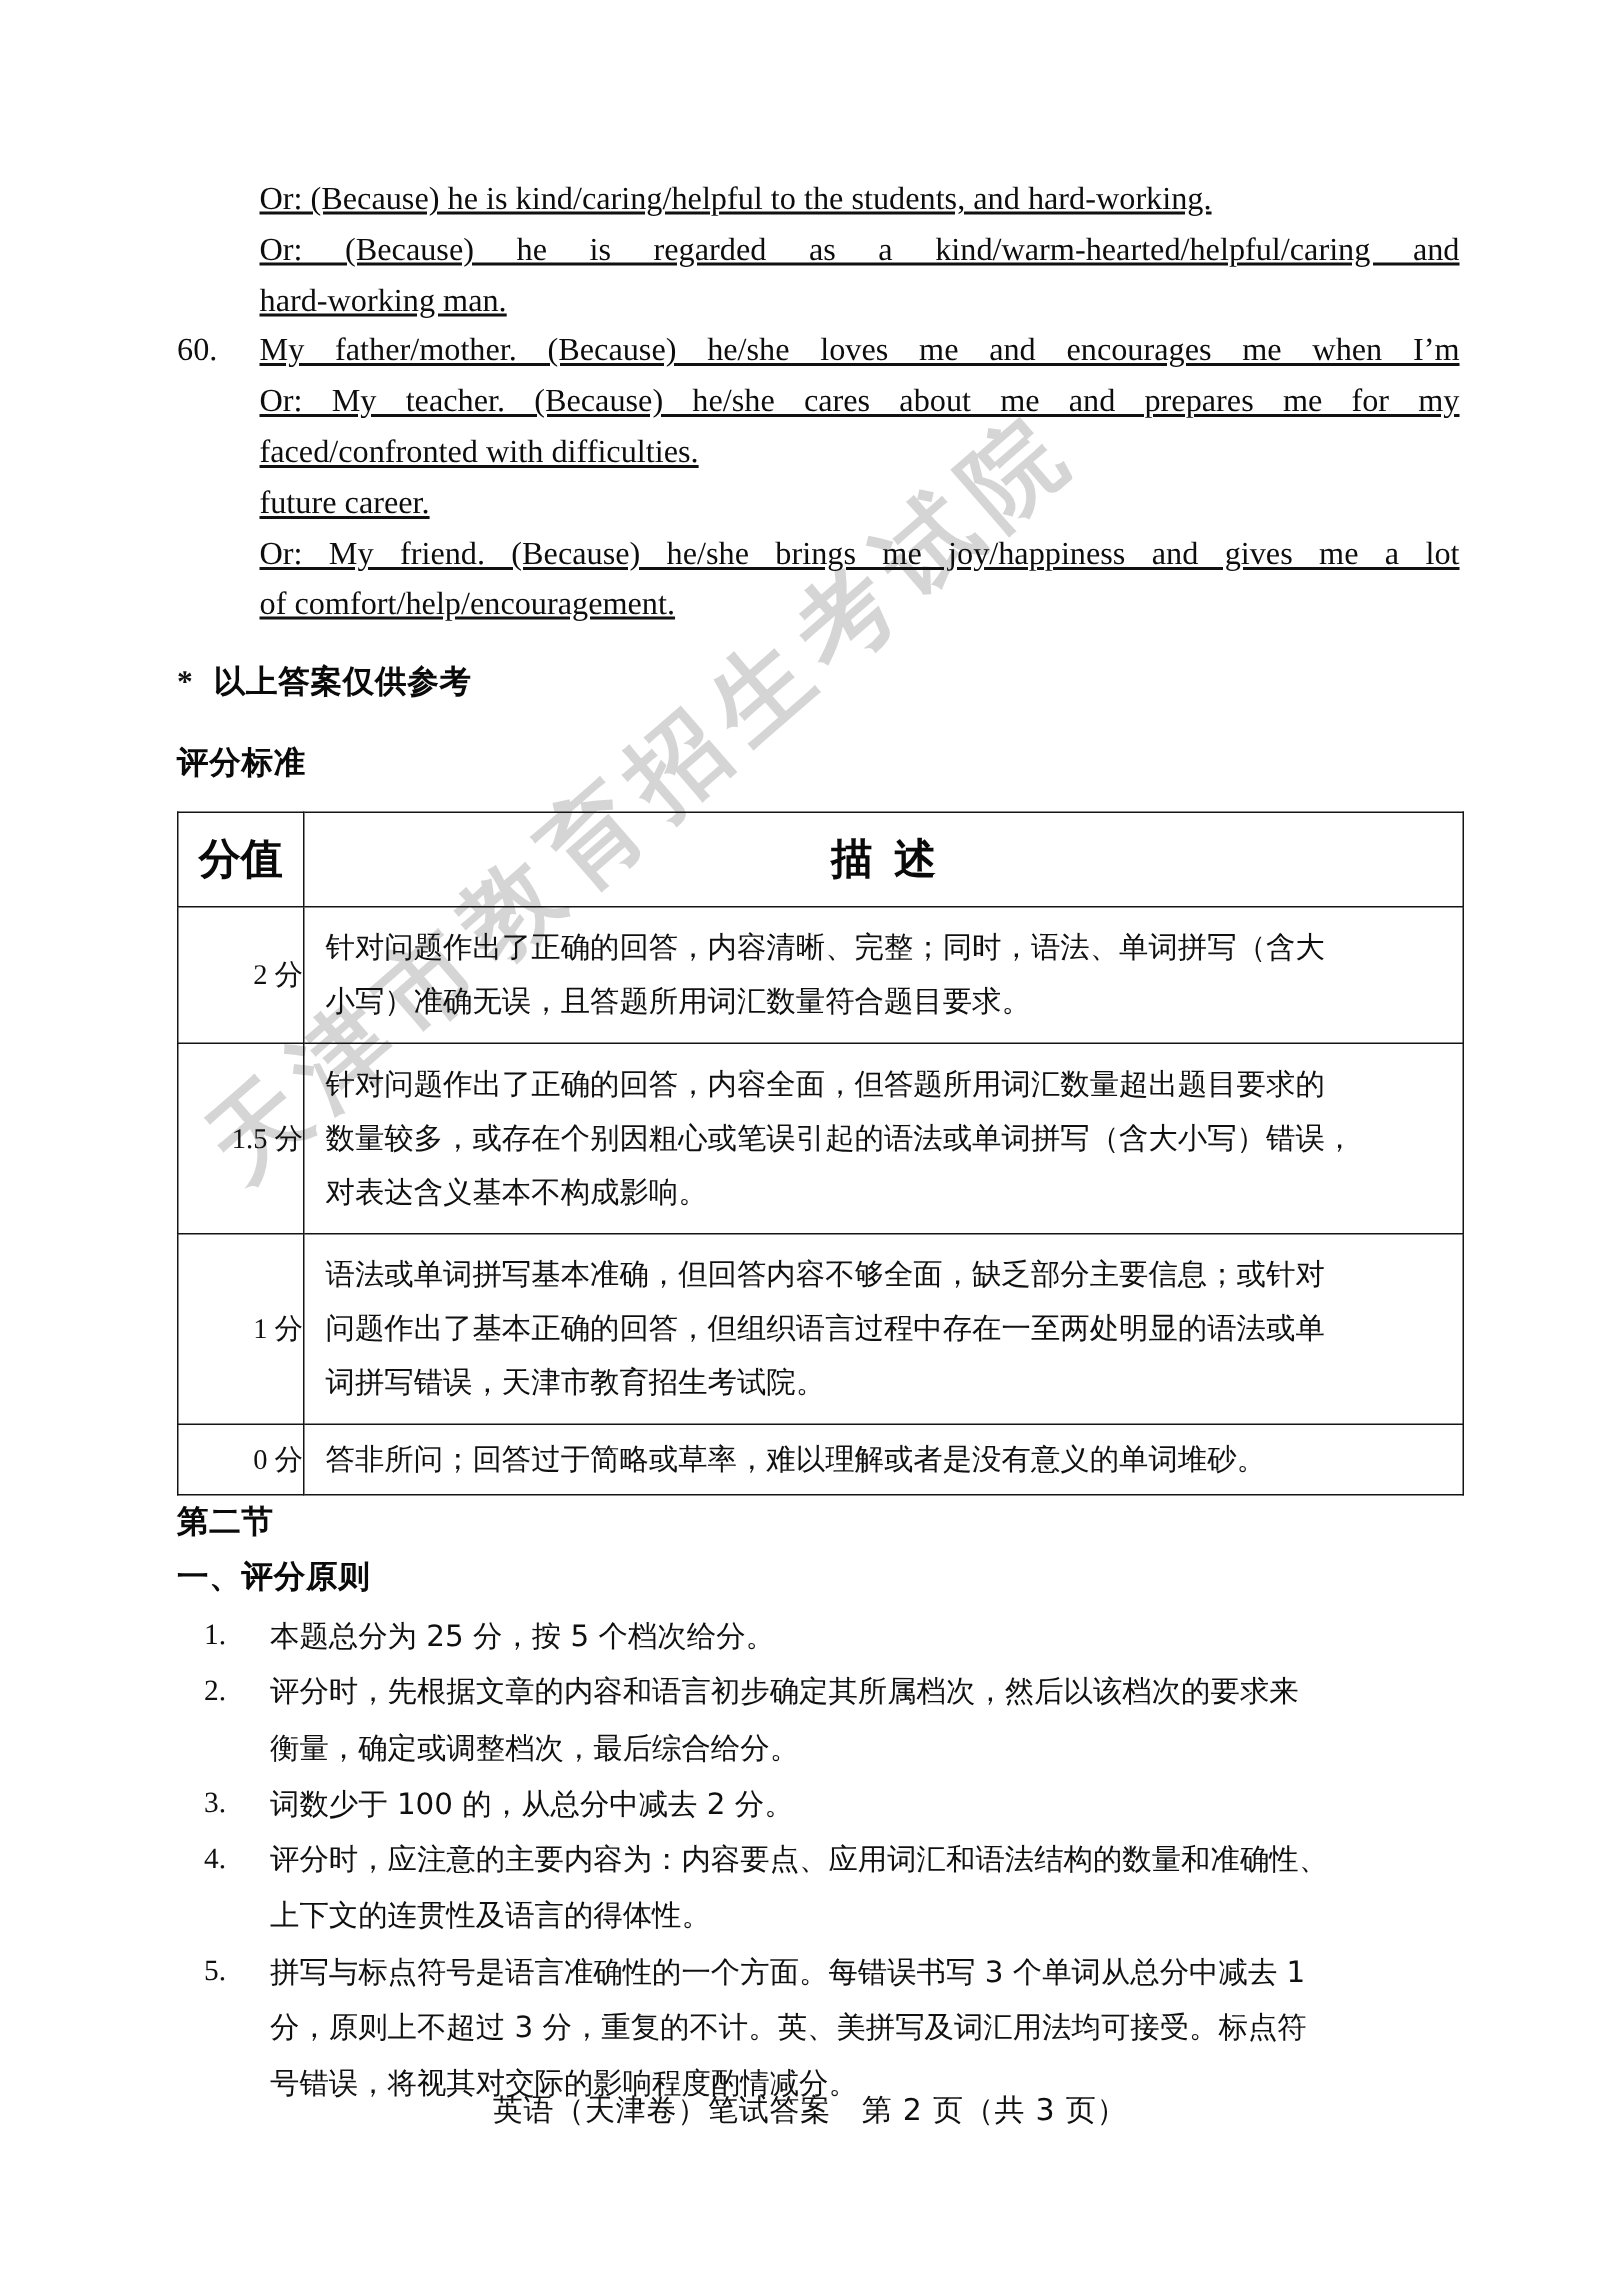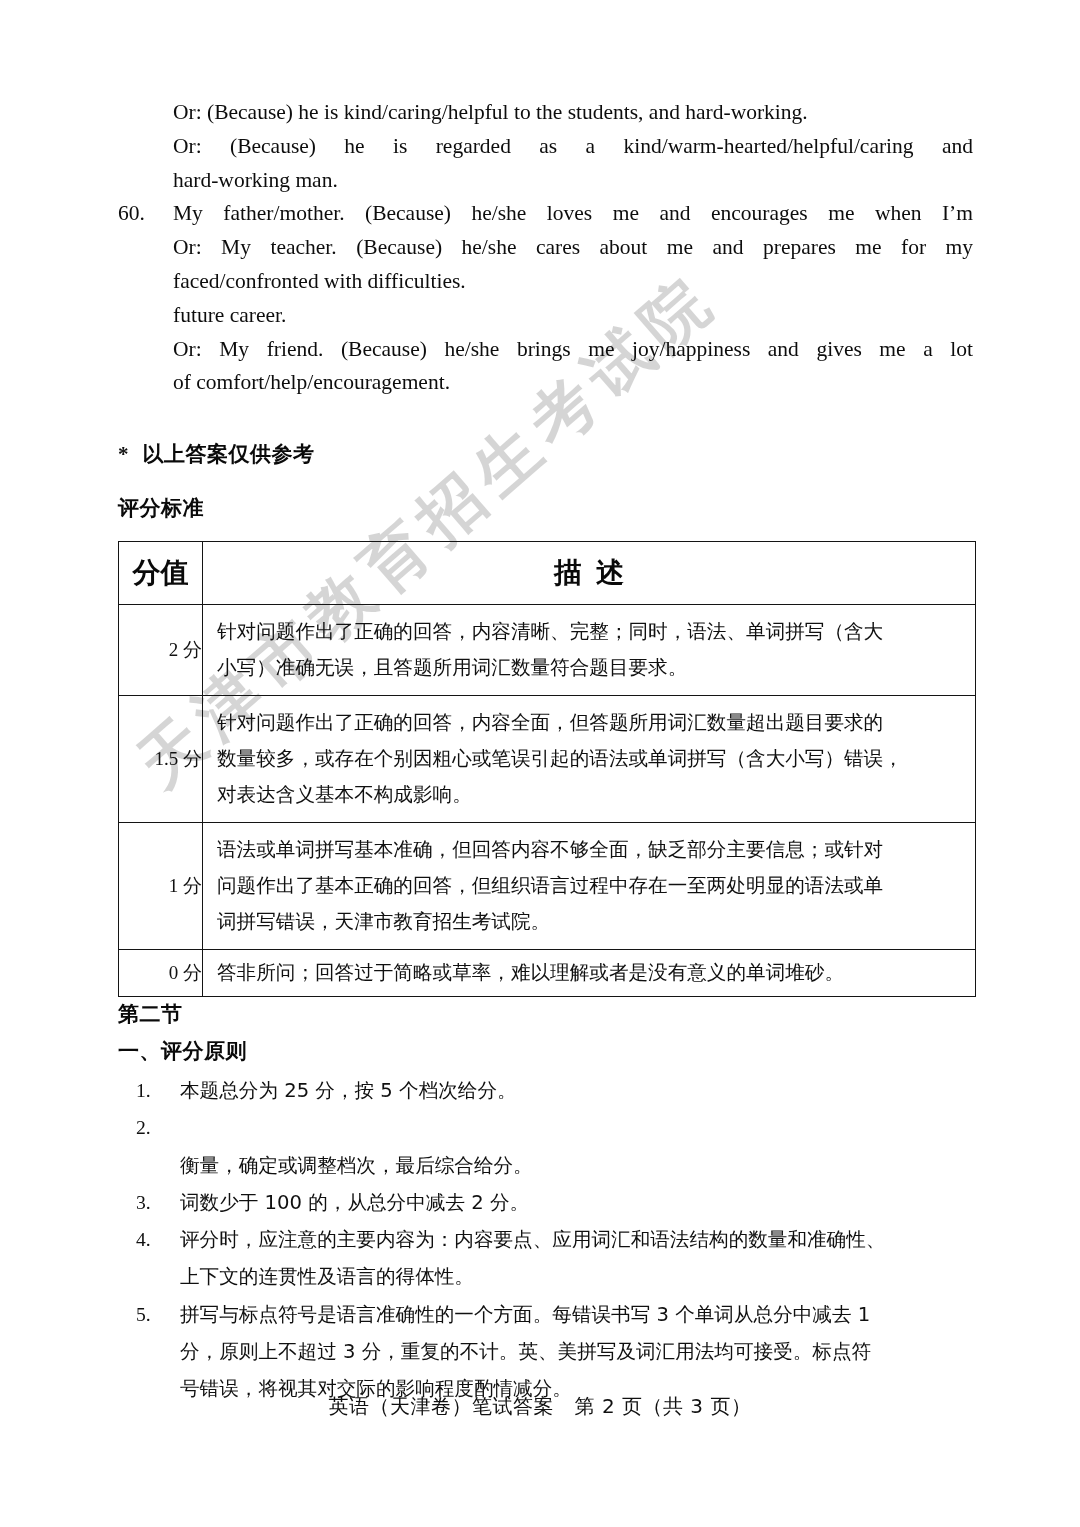--- a/index.html
+++ b/index.html
@@ -54,22 +54,23 @@
     position: absolute;
     left: 0; top: 0;
     width: 1080px;
     z-index: 10;
   }
 
   
   .eng-block {
     position: absolute;
     left: 118px;
-    top: 96px;
+    top: 116px;
     width: 855px;
+    text-decoration: underline;
   }
   .eng-line {
     font-family: "Liberation Serif", "DejaVu Serif", serif;
     font-size: 21.5px;
     line-height: 33.8px;
     color: #0d0d0d;
     text-align: justify;
     text-justify: inter-word;
   }
   .eng-indent {
@@ -310,21 +311,21 @@
 
     <div class="olist">
 
       <div class="oitem">
         <span class="onum">1.</span>
         <span>本题总分为 25 分，按 5 个档次给分。</span>
       </div>
 
       <div class="oitem">
         <span class="onum">2.</span>
-        <br>
+        <span>评分时，先根据文章的内容和语言初步确定其所属档次，然后以该档次的要求来</span><br>
         <span>衡量，确定或调整档次，最后综合给分。</span>
       </div>
 
       <div class="oitem">
         <span class="onum">3.</span>
         <span>词数少于 100 的，从总分中减去 2 分。</span>
       </div>
 
       <div class="oitem">
         <span class="onum">4.</span>

